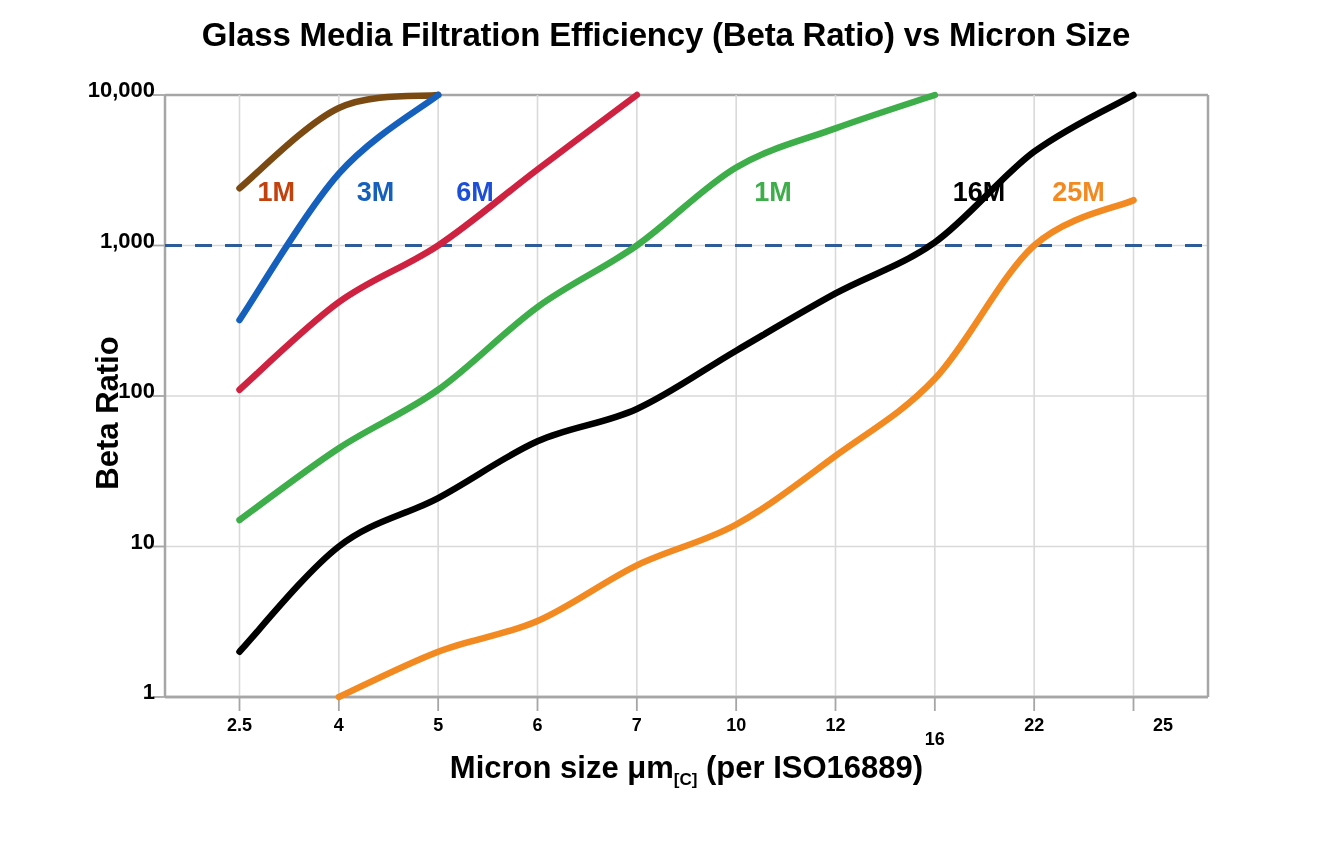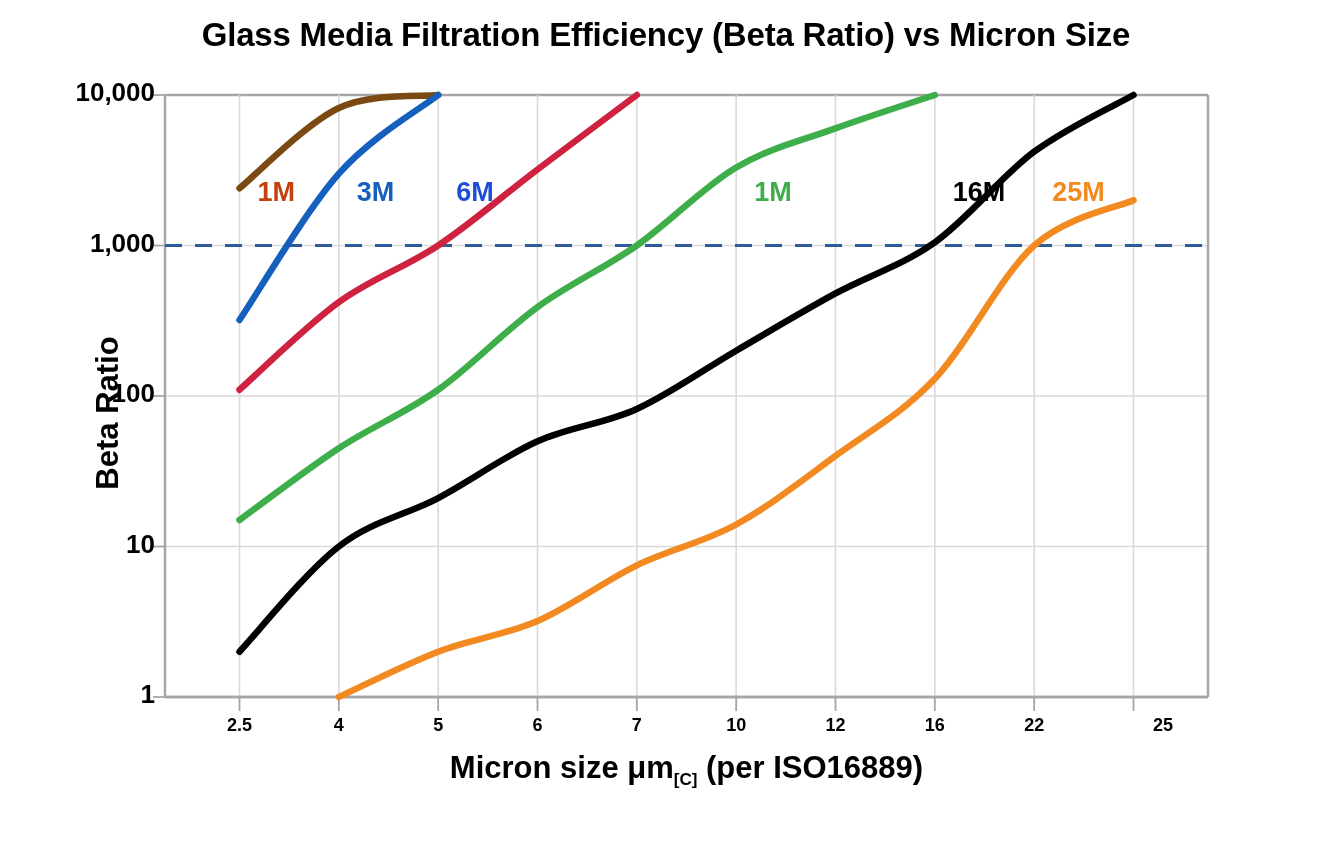--- a/index.html
+++ b/index.html
@@ -62,21 +62,21 @@
     font-weight: bold;
     vertical-align: baseline;
     position: relative;
     top: 7px;
   }
   .ytick {
     position: absolute;
     right: 0;
     width: 130px;
     text-align: right;
-    font-size: 26px;
+    font-size: 22px;
     font-weight: bold;
     color: #000000;
   }
   #ytick-wrap {
     position: absolute;
     left: 10px;
     top: 0;
     width: 145px;
     height: 842px;
   }
@@ -163,21 +163,21 @@
       <div class="ytick" style="top: 77px;">10,000</div>
     </div>
   <div id="xtick-wrap">
       <div class="xtick" style="left: 239.5px;">2.5</div>
       <div class="xtick" style="left: 338.833px;">4</div>
       <div class="xtick" style="left: 438.167px;">5</div>
       <div class="xtick" style="left: 537.5px;">6</div>
       <div class="xtick" style="left: 636.833px;">7</div>
       <div class="xtick" style="left: 736.167px;">10</div>
       <div class="xtick" style="left: 835.5px;">12</div>
-      <div class="xtick" style="left: 934.833px;">16</div>
+      <div class="xtick" style="left: 934.833px; margin-top: 14px;">16</div>
       <div class="xtick" style="left: 1034.17px;">22</div>
       <div class="xtick" style="left: 1163px;">25</div>
     </div>
   <div id="series-label-wrap">
       <div class="series-label" style="left: 257.5px; top: 176.965px; color: #c2410c;">1M</div>
       <div class="series-label" style="left: 356.833px; top: 176.965px; color: rgb(21, 96, 189);">3M</div>
       <div class="series-label" style="left: 456.167px; top: 176.965px; color: #1d4ed8;">6M</div>
       <div class="series-label" style="left: 754.167px; top: 176.965px; color: rgb(61, 174, 73);">1M</div>
       <div class="series-label" style="left: 952.833px; top: 176.965px; color: rgb(0, 0, 0);">16M</div>
       <div class="series-label" style="left: 1052.17px; top: 176.965px; color: rgb(242, 138, 33);">25M</div>

